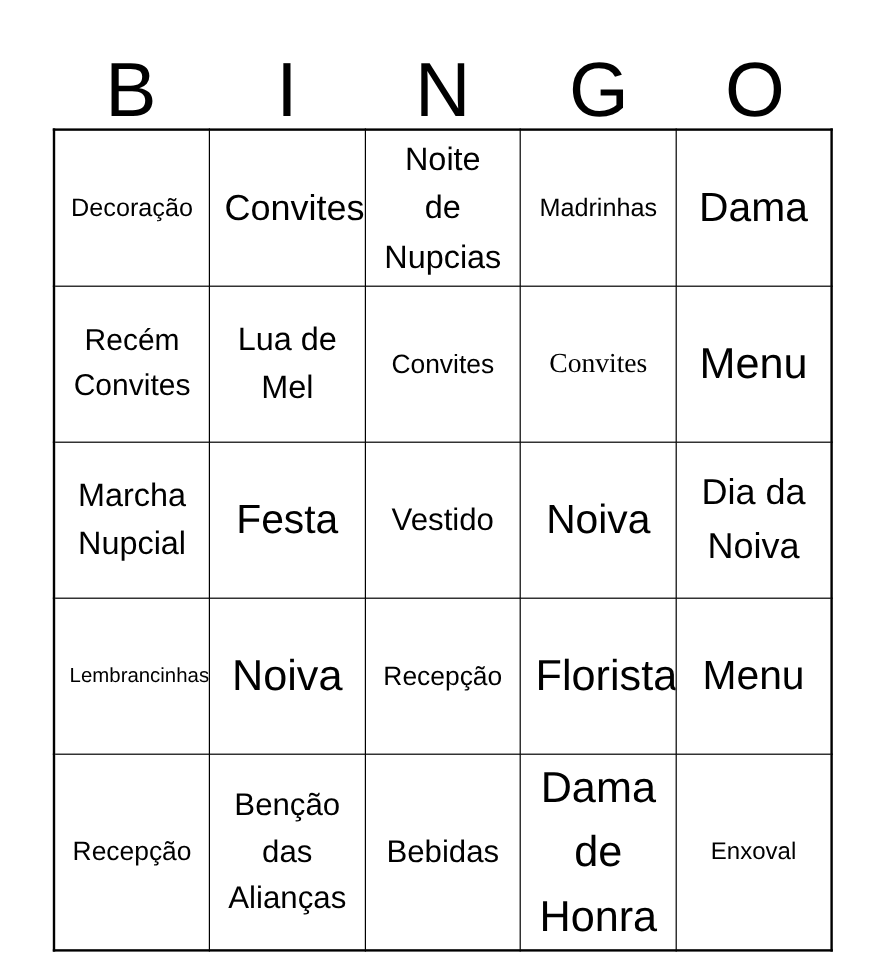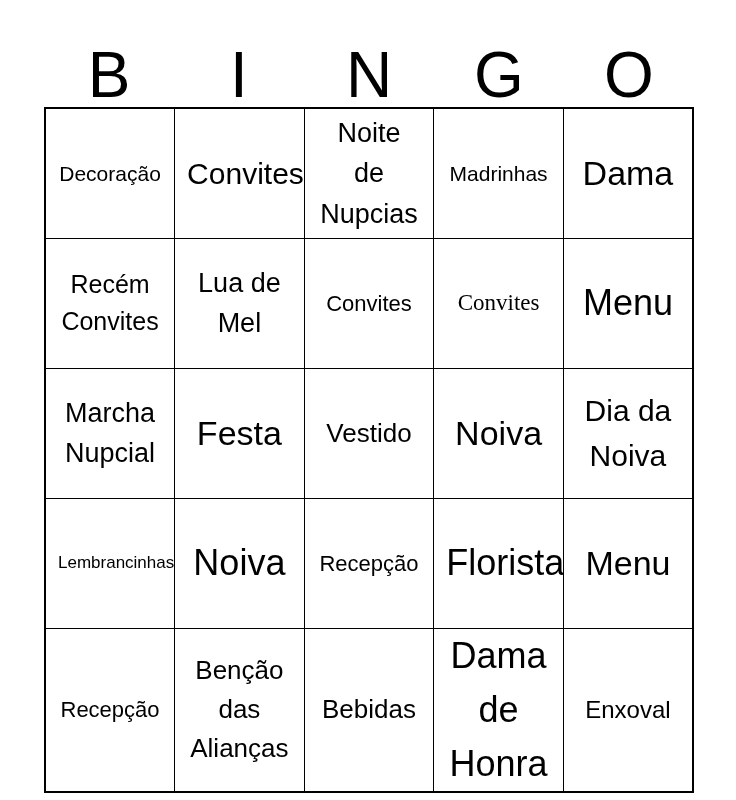--- a/index.html
+++ b/index.html
@@ -44,21 +44,21 @@
     padding:0 12px;
     white-space:pre-line;
     line-height:1.5;
     overflow:hidden;
     cursor:pointer;
   }
   .fs17{font-size:17px;}
   .fs21{font-size:21px;}
   .fs22{font-size:22px;}
   .fs23{font-size:23px;font-family:Liberation Serif, serif;}
-  .fs24{font-size:24px;}
+  .fs24{font-size:20px;}
   .fs25{font-size:25px;}
   .fs26{font-size:26px;}
   .fs27{font-size:27px;}
   .fs28{font-size:36px;}
   .fs30{font-size:30px;}
   .fs31{font-size:27px;}
   .fs34{font-size:34px;}
   .fs36{font-size:36px;margin-left:40px;}
 </style>
 </head>

